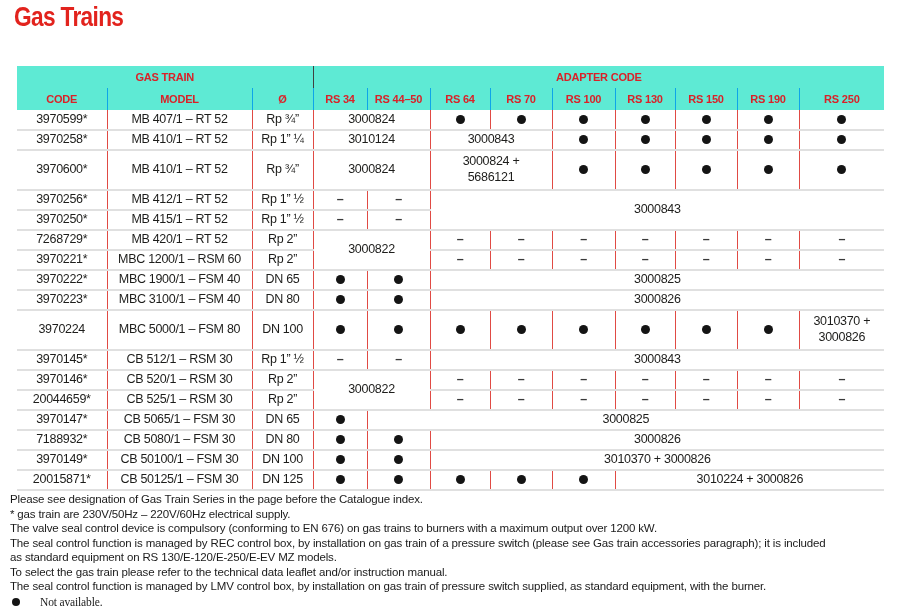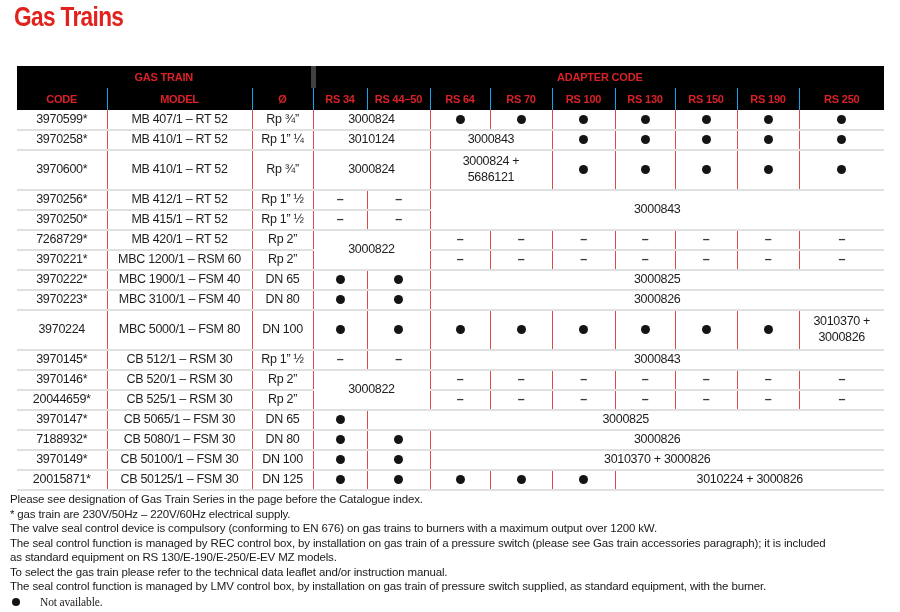--- a/index.html
+++ b/index.html
@@ -20,25 +20,25 @@
   }
 
   table.gt {
     position:absolute; left:17px; top:66px;
     border-collapse:collapse; table-layout:fixed;
     width:867px;
   }
   table.gt th, table.gt td { padding:0 2px; overflow:hidden; }
 
   thead th {
-    background:#000000; color:#da2128;
+    background:#5eead4; color:#da2128;
     font-size:11px; font-weight:700; letter-spacing:-0.2px;
     height:22px; text-align:center; vertical-align:middle;
   }
-  thead tr.grp th.sep { border-left:5px solid #404040; }
+  thead tr.grp th.sep { border-left:1px solid #404040; }
   thead tr.cols th { border-left:1px solid #0ea5e9; }
   thead tr.cols th:first-child { border-left:none; }
 
   tbody td {
     height:20px; text-align:center; vertical-align:middle;
     font-size:12.5px; letter-spacing:-0.3px; color:#1d1d1b;
     border-top:2px solid #e0e0e0;
     border-left:1px solid #e04a44;
     background:#fff;
     white-space:pre-line; line-height:1.25;
@@ -284,21 +284,21 @@
           <td colspan="4">3010224 + 3000826</td>
         </tr>
       </tbody>
   </table>
 
   <div class="footer">
     <div class="line">Please see designation of Gas Train Series in the page before the Catalogue index.</div>
     <div class="line">* gas train are 230V/50Hz – 220V/60Hz electrical supply.</div>
     <div class="line">The valve seal control device is compulsory (conforming to EN 676) on gas trains to burners with a maximum output over 1200 kW.</div>
     <div class="line">The seal control function is managed by REC control box, by installation on gas train of a pressure switch (please see Gas train accessories paragraph); it is included</div>
-    <div class="line">as standard equipment on RS 130/E-190/E-250/E-EV MZ models.</div>
+    <div class="line">as standard equipment on RS 130/E-120/E-250/E-EV MZ models.</div>
     <div class="line">To select the gas train please refer to the technical data leaflet and/or instruction manual.</div>
     <div class="line">The seal control function is managed by LMV control box, by installation on gas train of pressure switch supplied, as standard equipment, with the burner.</div>
     <div class="legend">
       <span class="dot"></span>
       <span class="legend-text">Not available.</span>
     </div>
   </div>
 
 </div>
 

